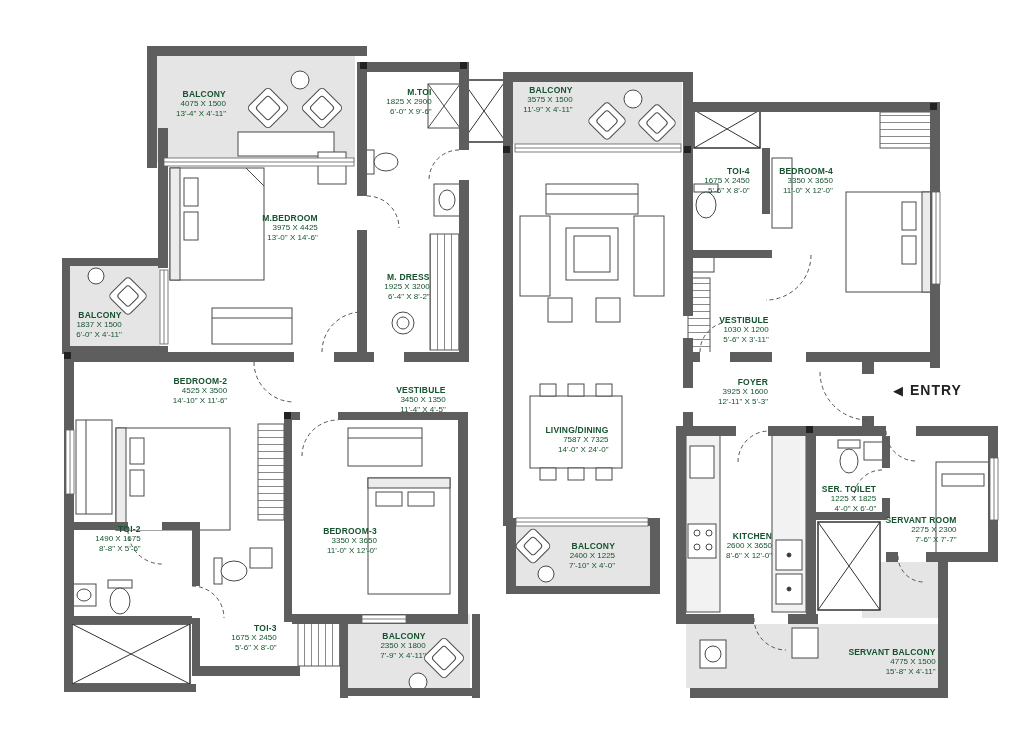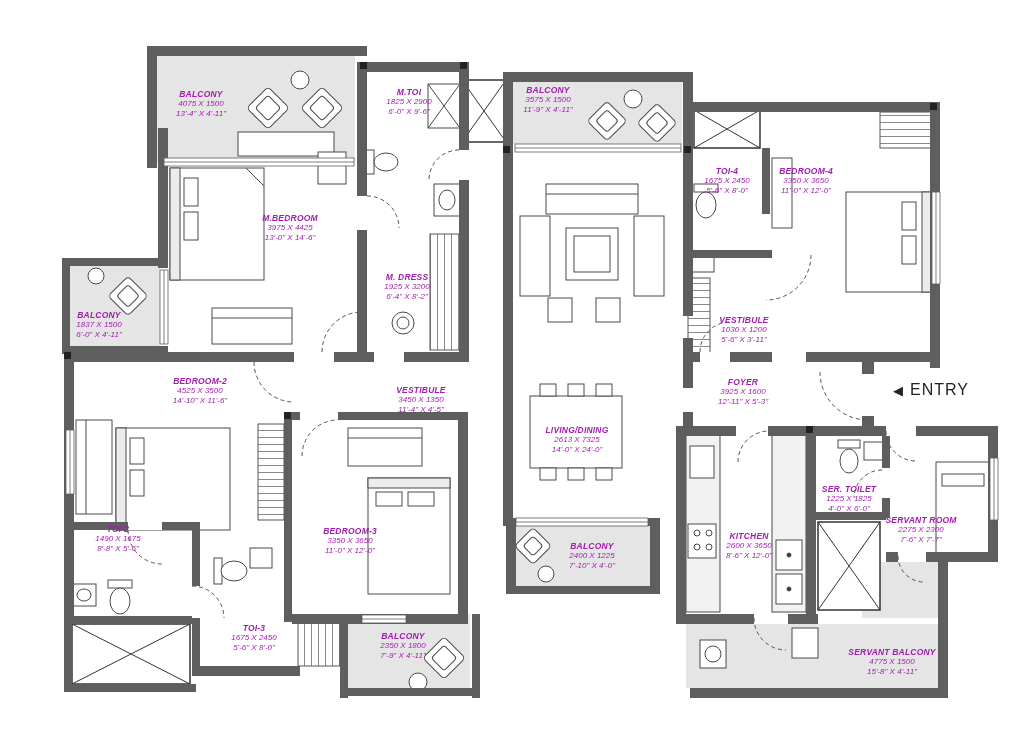--- a/index.html
+++ b/index.html
@@ -3,30 +3,30 @@
 <meta charset="utf-8">
 <style>
   html,body{margin:0;padding:0;background:#fff;}
   .canvas{
     position:relative;width:1035px;height:731px;background:#ffffff;
     font-family:"Liberation Sans","DejaVu Sans",sans-serif;overflow:hidden;
   }
   .plan-svg{position:absolute;left:0;top:0;}
   .room-label{
     position:absolute;transform:translate(-50%,-50%);
-    text-align:center;color:#a21caf;white-space:nowrap;line-height:10px;z-index:5;font-style:italic;
+    text-align:right;color:#14532d;white-space:nowrap;line-height:10px;z-index:5;
   }
   .room-label .rn{font-size:8.5px;font-weight:bold;letter-spacing:.2px;}
   .room-label .rd{font-size:8px;}
   .entry{
     position:absolute;display:flex;align-items:center;gap:7px;z-index:5;
     color:#222;transform:translate(0,-50%);
   }
   .entry .tri{font-size:13px;line-height:13px;}
-  .entry .lbl{font-size:16px;letter-spacing:1px;font-weight:normal;}
+  .entry .lbl{font-size:14px;letter-spacing:1px;font-weight:bold;}
 </style>
 </head>
 <body>
 
 <div class="canvas">
 
 <svg class="plan-svg" width="1035" height="731" viewBox="0 0 1035 731">
   <defs>
     <pattern id="hlines" width="7" height="7" patternUnits="userSpaceOnUse">
       <path d="M0,3.5 H7" stroke="#8a8a8a" stroke-width="1"></path>
@@ -374,21 +374,21 @@
   <div class="rd">3450 X 1350</div>
   <div class="rd">11'-4" X 4'-5"</div>
 </div>
 <div class="room-label" style="left:743px;top:392px">
   <div class="rn">FOYER</div>
   <div class="rd">3925 X 1600</div>
   <div class="rd">12'-11" X 5'-3"</div>
 </div>
 <div class="room-label" style="left:577px;top:440px">
   <div class="rn">LIVING/DINING</div>
-  <div class="rd">2613 X 7325</div>
+  <div class="rd">7587 X 7325</div>
   <div class="rd">14'-0" X 24'-0"</div>
 </div>
 <div class="room-label" style="left:350px;top:541px">
   <div class="rn">BEDROOM-3</div>
   <div class="rd">3350 X 3650</div>
   <div class="rd">11'-0" X 12'-0"</div>
 </div>
 <div class="room-label" style="left:749px;top:546px">
   <div class="rn">KITCHEN</div>
   <div class="rd">2600 X 3650</div>

